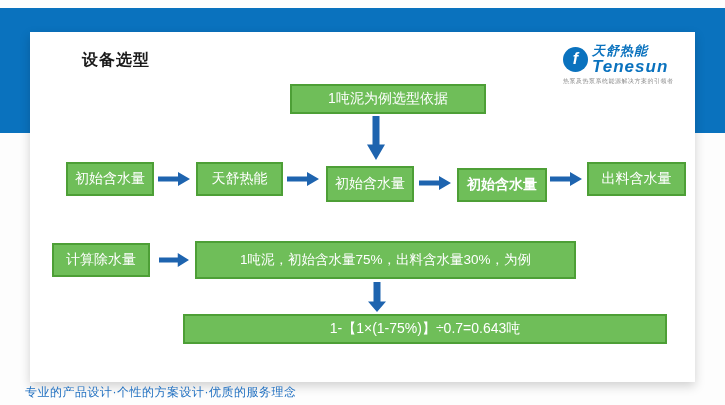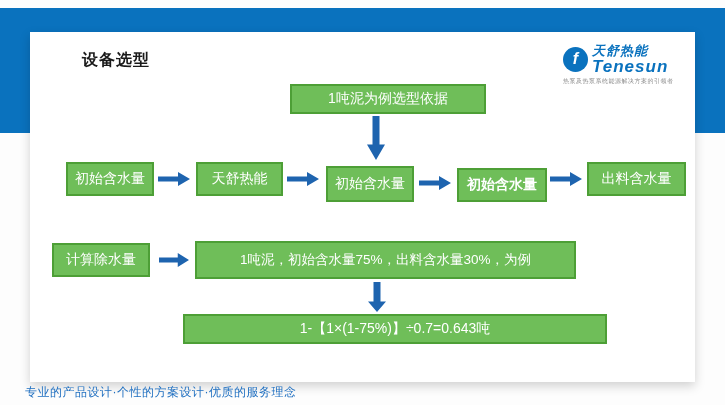--- a/index.html
+++ b/index.html
@@ -104,18 +104,18 @@
         </svg>
     </div>
     <div class="fbox" style="left:157px;top:209px;width:381px;height:38px;font-size:13.5px;margin-left:8px;">1吨泥，初始含水量75%，出料含水量30%，为例</div>
 
     <div class="arrow" style="left:337px;top:250px;width:20px;height:30px;">
       <svg viewBox="0 0 20 40" preserveAspectRatio="none">
           <polygon points="6.5,0 13.5,0 13.5,26 19,26 10,40 1,26 6.5,26"></polygon>
         </svg>
     </div>
 
-    <div class="fbox" style="left:153px;top:282px;width:424px;height:30px;">1-【1×(1-75%)】÷0.7=0.643吨</div>
+    <div class="fbox" style="left:153px;top:282px;width:484px;height:30px;">1-【1×(1-75%)】÷0.7=0.643吨</div>
 
   </div>
 
   <div class="footer">专业的产品设计·个性的方案设计·优质的服务理念</div>
 </div>
 
 </body></html>

